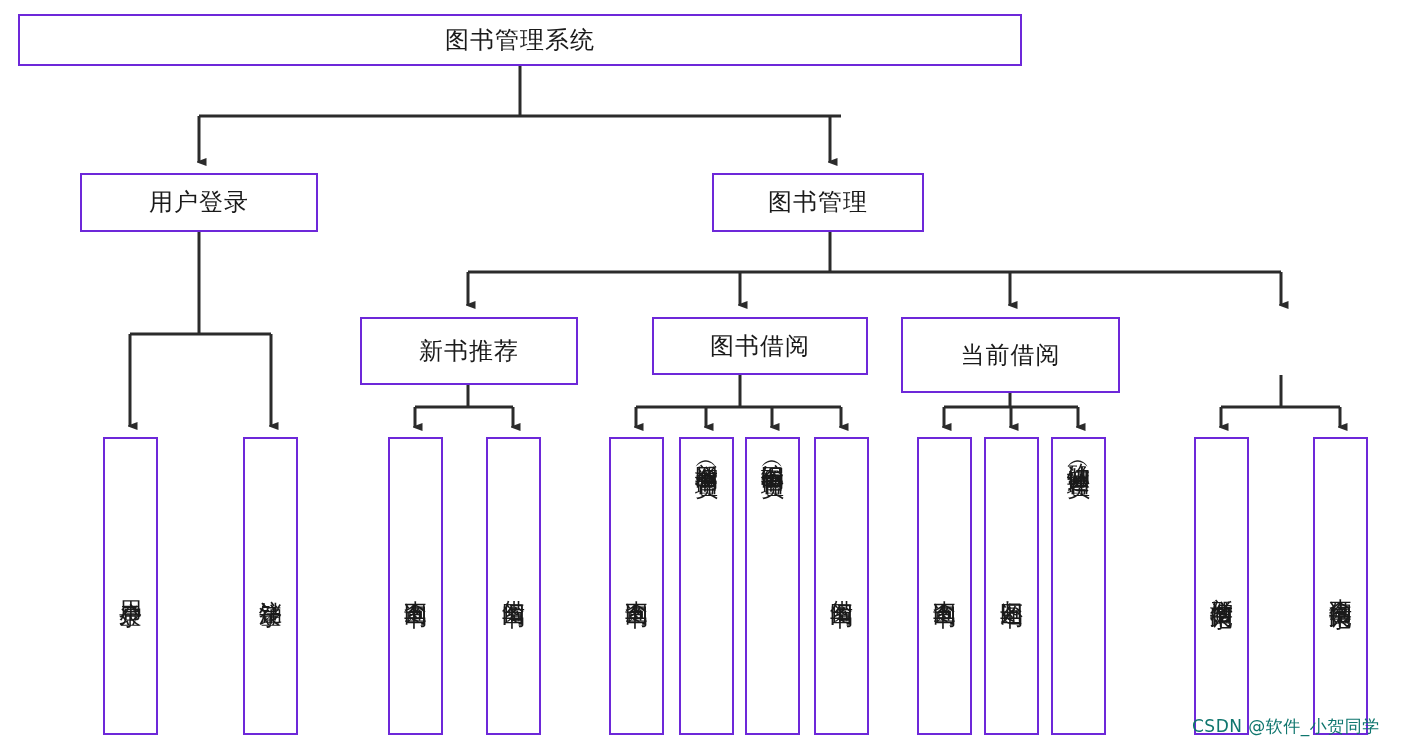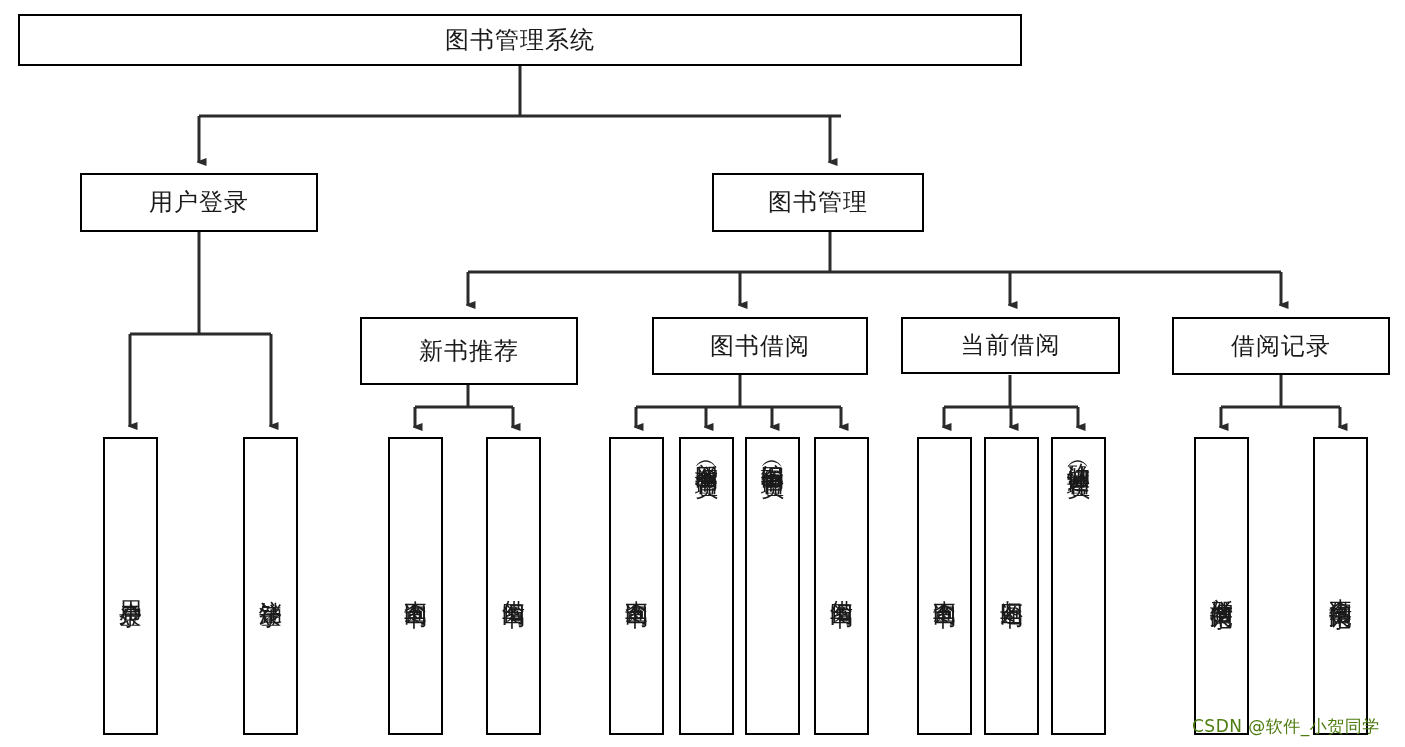--- a/index.html
+++ b/index.html
@@ -22,21 +22,21 @@
     position: absolute;
     left: 0;
     top: 0;
     width: 1405px;
     height: 747px;
   }
   .node {
     position: absolute;
     box-sizing: border-box;
     background: #ffffff;
-    border: 2px solid #000000;
+    border: 2px solid #6d28d9;
     display: flex;
     align-items: center;
     justify-content: center;
     color: #1a1a1a;
   }
   .node-h .label {
     font-size: 24px;
     line-height: 1.1;
     letter-spacing: 1px;
     white-space: nowrap;
@@ -53,21 +53,21 @@
     line-height: 1.18;
     letter-spacing: 2px;
     text-align: left;
   }
   .node-v.center-v {
     align-items: center;
     padding-top: 0;
   }
   .watermark {
     position: absolute;
-    color: #4d7c0f;
+    color: #0f766e;
     font-size: 17px;
     letter-spacing: 0.5px;
     white-space: nowrap;
     pointer-events: none;
   }
 </style>
 </head>
 <body>
 
 <div id="diagram-canvas">
@@ -161,27 +161,24 @@
   </div>
 
   <div class="node node-h" style="left:360px; top:317px; width:218px; height:68px;">
     <span class="label">新书推荐</span>
   </div>
 
   <div class="node node-h" style="left:652px; top:317px; width:216px; height:58px;">
     <span class="label">图书借阅</span>
   </div>
 
-  <div class="node node-h" style="left:901px; top:317px; width:219px; height:57px;">
+  <div class="node node-h" style="left:901px; top:317px; width:219px; height:76px;">
     <span class="label">当前借阅</span>
   </div>
 
-  <div class="node node-h" style="left:1172px; top:317px; width:218px; height:58px;">
-    <span class="label">借阅记录</span>
-  </div>
 
   <div class="node node-v center-v" style="left:103px; top:437px; width:55px; height:298px;">
     <span class="label">用户登录</span>
   </div>
 
   <div class="node node-v center-v" style="left:243px; top:437px; width:55px; height:298px;">
     <span class="label">注销登录</span>
   </div>
 
   <div class="node node-v center-v" style="left:388px; top:437px; width:55px; height:298px;">

